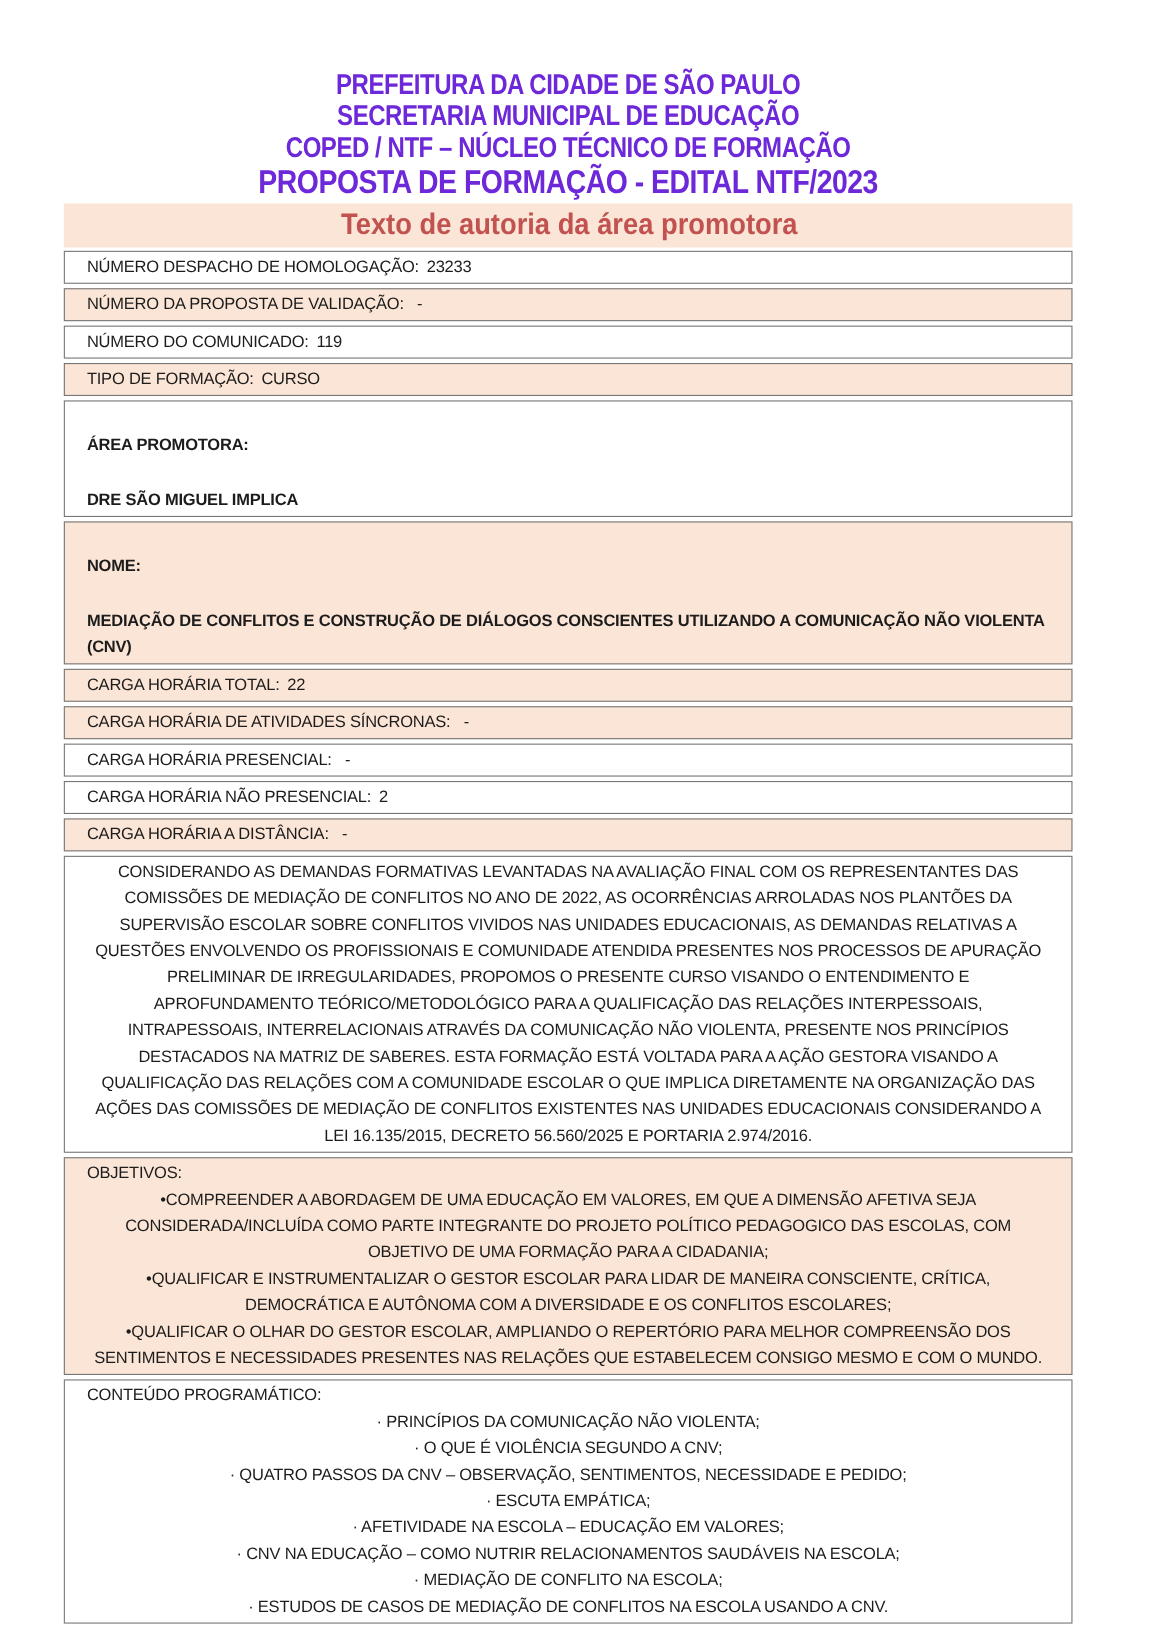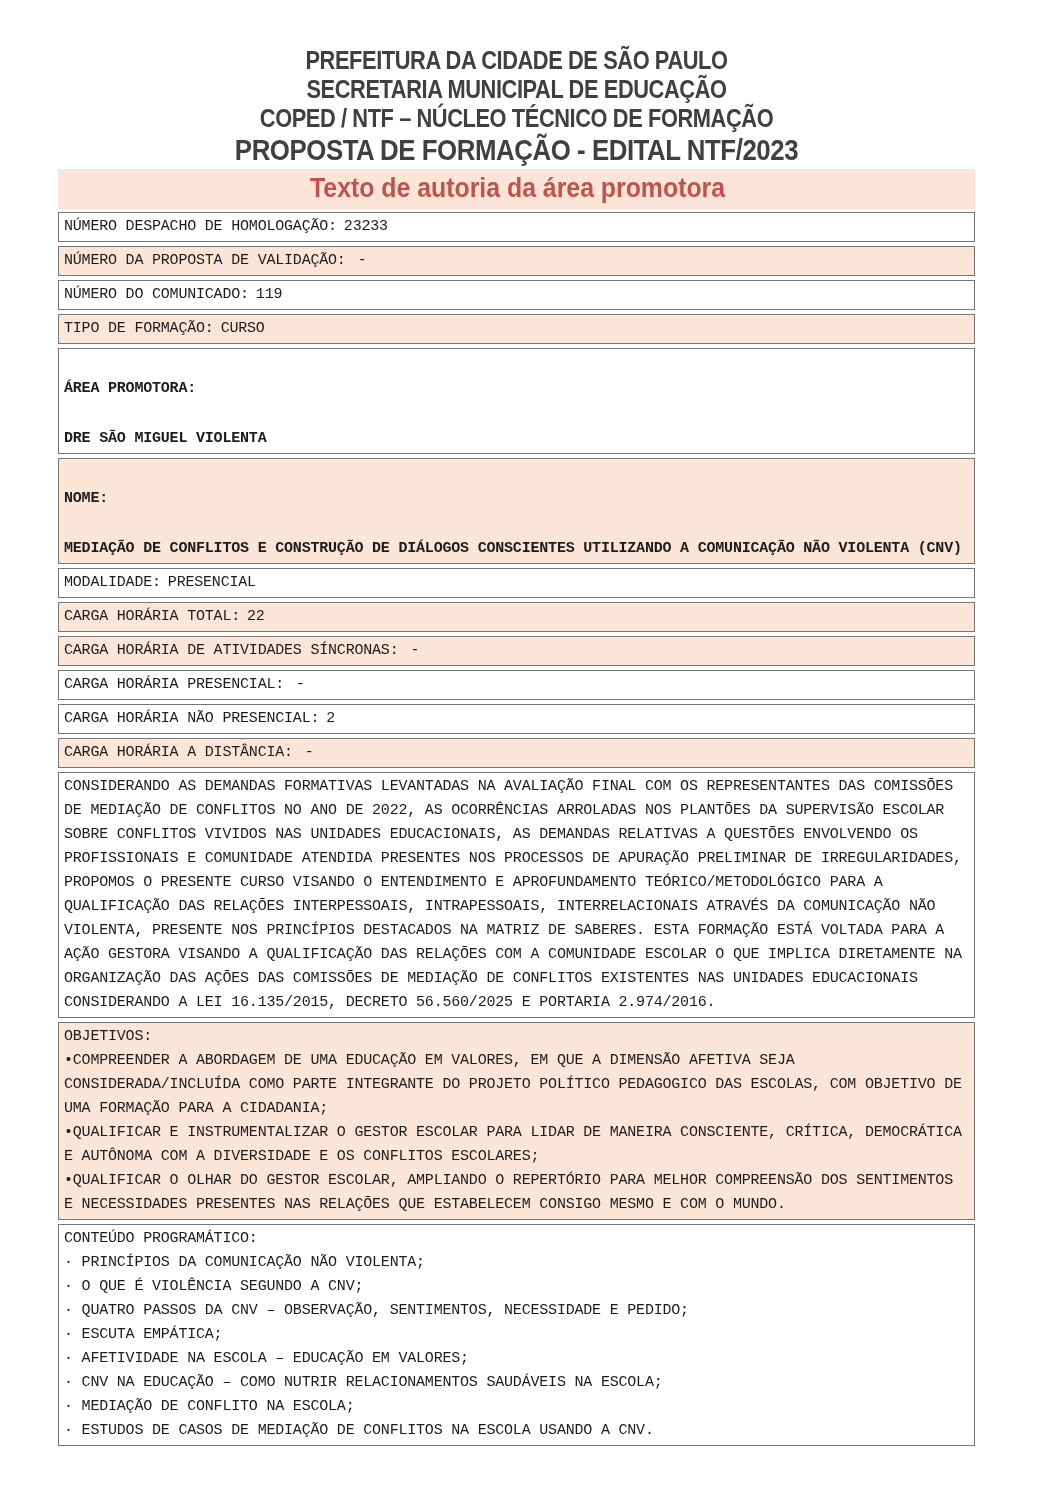--- a/index.html
+++ b/index.html
@@ -20,24 +20,24 @@
     height: 1497px;
   }
   .content {
     position: absolute;
     left: 58px;
     top: 0;
     width: 917px;
   }
   
   .doc-header {
-    padding-top: 46px;
+    padding-top: 62px;
     text-align: center;
     font-weight: bold;
-    color: #404040;
+    color: #6d28d9;
   }
   .doc-header .h-line {
     font-size: 26px;
     line-height: 29px;
     transform: scaleX(0.84);
     transform-origin: 50% 50%;
     white-space: nowrap;
     letter-spacing: -0.5px;
   }
   .doc-header .h-line.big {
@@ -60,38 +60,37 @@
     color: #c1524f;
     transform: scaleX(0.92);
     transform-origin: 50% 50%;
     white-space: nowrap;
   }
   
   .rows { margin-top: 3px; }
   .row {
     border: 1px solid #767676;
     background: #ffffff;
-    padding: 2px 5px;
+    padding: 2px 20px;
     margin-bottom: 4px;
     font-size: 15px;
     line-height: 24px;
     letter-spacing: -0.2px;
-    font-family: Liberation Mono, monospace;
   }
   .row.shaded { background: #fbe5d6; }
   .row.bold { font-weight: bold; }
   .field-value { margin-left: 7px; }
   .field-value.dash { margin-left: 12px; }
   .stacked .field-label, .stacked .field-value {
     display: block;
     margin-left: 0;
     margin-top: 26px;
   }
   .section-label { display: block; }
-  .section-text, .section-item { display: block; }
+  .section-text, .section-item { display: block; text-align: center; }
 </style>
 </head>
 <body>
 
 <div class="page">
   <div class="content">
 
     <div class="doc-header">
       <div class="h-line">PREFEITURA DA CIDADE DE SÃO PAULO</div>
       <div class="h-line">SECRETARIA MUNICIPAL DE EDUCAÇÃO</div>
@@ -116,31 +115,28 @@
       <div class="row">
         <span class="field-label">NÚMERO DO COMUNICADO:</span><span class="field-value">119</span>
       </div>
 
       <div class="row shaded">
         <span class="field-label">TIPO DE FORMAÇÃO:</span><span class="field-value">CURSO</span>
       </div>
 
       <div class="row bold stacked">
         <span class="field-label">ÁREA PROMOTORA:</span>
-          <span class="field-value">DRE SÃO MIGUEL VIOLENTA</span>
+          <span class="field-value">DRE SÃO MIGUEL IMPLICA</span>
       </div>
 
       <div class="row shaded bold stacked">
         <span class="field-label">NOME:</span>
           <span class="field-value">MEDIAÇÃO DE CONFLITOS E CONSTRUÇÃO DE DIÁLOGOS CONSCIENTES UTILIZANDO A COMUNICAÇÃO NÃO VIOLENTA (CNV)</span>
       </div>
 
-      <div class="row">
-        <span class="field-label">MODALIDADE:</span><span class="field-value">PRESENCIAL</span>
-      </div>
 
       <div class="row shaded">
         <span class="field-label">CARGA HORÁRIA TOTAL:</span><span class="field-value">22</span>
       </div>
 
       <div class="row shaded">
         <span class="field-label">CARGA HORÁRIA DE ATIVIDADES SÍNCRONAS:</span><span class="field-value dash">-</span>
       </div>
 
       <div class="row">

